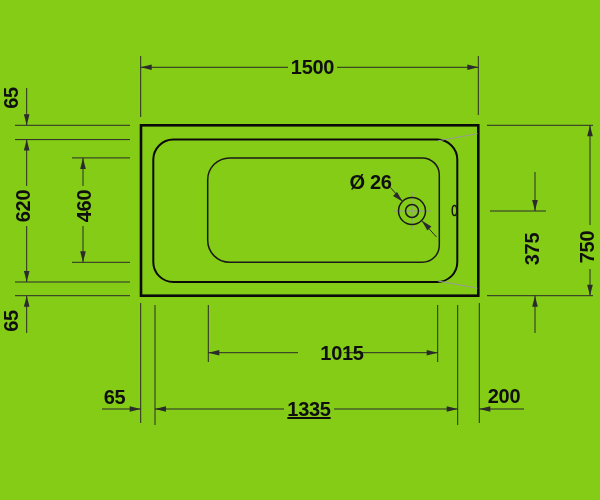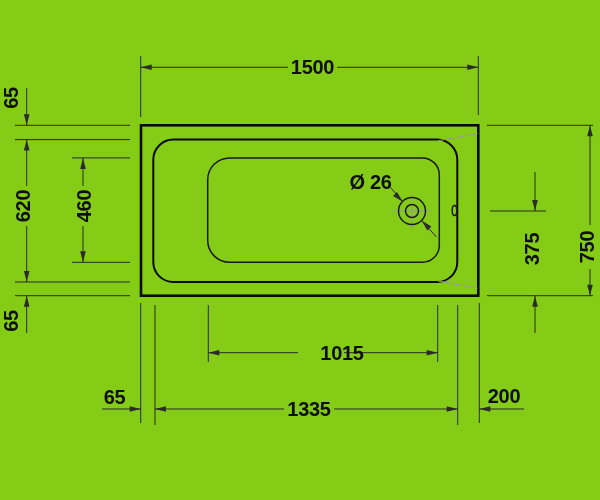--- a/index.html
+++ b/index.html
@@ -128,18 +128,18 @@
   </svg>
 
   <span class="dim-label" style="left:312.5px;top:67.3px;">1500</span>
   <span class="dim-label v" style="left:11px;top:97.5px;">65</span>
   <span class="dim-label v" style="left:23px;top:206px;">620</span>
   <span class="dim-label v" style="left:84px;top:206px;">460</span>
   <span class="dim-label v" style="left:11px;top:320.5px;">65</span>
   <span class="dim-label v" style="left:587px;top:247px;">750</span>
   <span class="dim-label v" style="left:531.5px;top:248.5px;">375</span>
   <span class="dim-label" style="left:333px;top:352.7px;margin-left:9px;">1015</span>
-  <span class="dim-label" style="left:309px;top:409px;">1335</span>
+  <span class="dim-label" style="left:309px;top:409px;text-decoration:underline;">1335</span>
   <span class="dim-label" style="left:114.5px;top:396.5px;">65</span>
   <span class="dim-label" style="left:504px;top:396px;">200</span>
   <span class="dim-label" style="left:370.5px;top:181.5px;">Ø 26</span>
 
 </div>
 
 </body></html>

